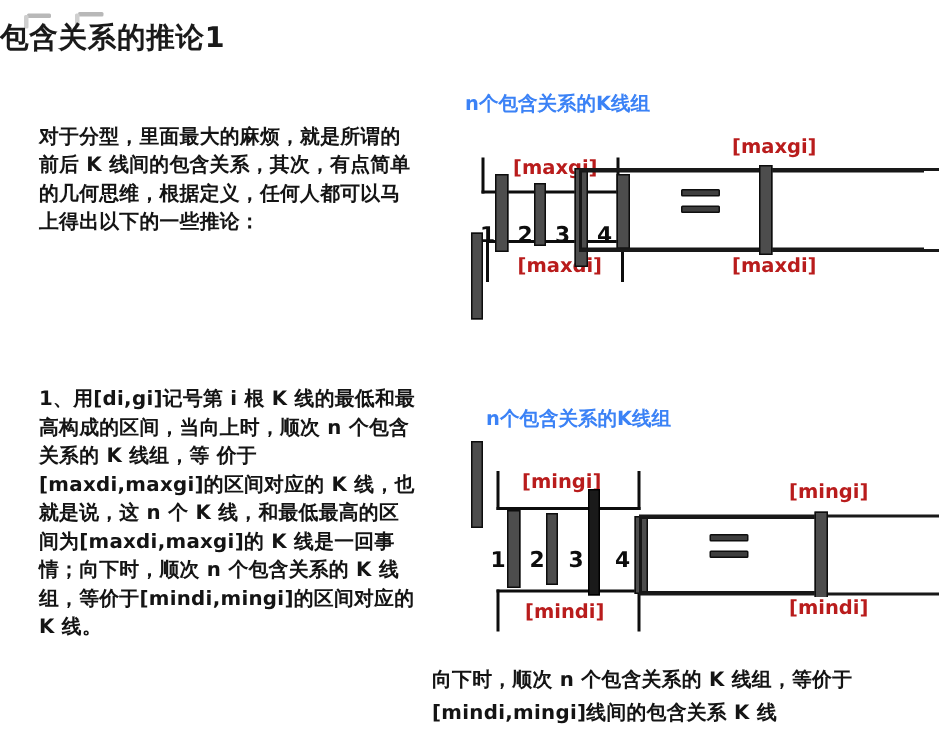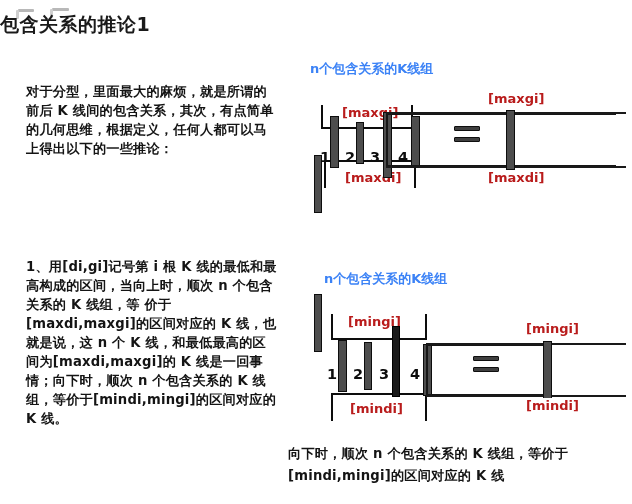--- a/index.html
+++ b/index.html
@@ -221,13 +221,13 @@
 
   <div class="eqsign" style="left:177px; top:86px; width:26px;">
     <span></span>
       <span></span>
   </div>
 
   <div class="range-label" style="left:228px; top:51px;">[mingi]</div>
   <div class="range-label" style="left:228px; top:128px;">[mindi]</div>
 </div>
 
-<div id="para-bottom-note">向下时，顺次 n 个包含关系的 K 线组，等价于[mindi,mingi]的区间对应的 K 线</div>
+<div id="para-bottom-note">向下时，顺次 n 个包含关系的 K 线组，等价于[mindi,mingi]线间的包含关系 K 线</div>
 
 </body></html>

